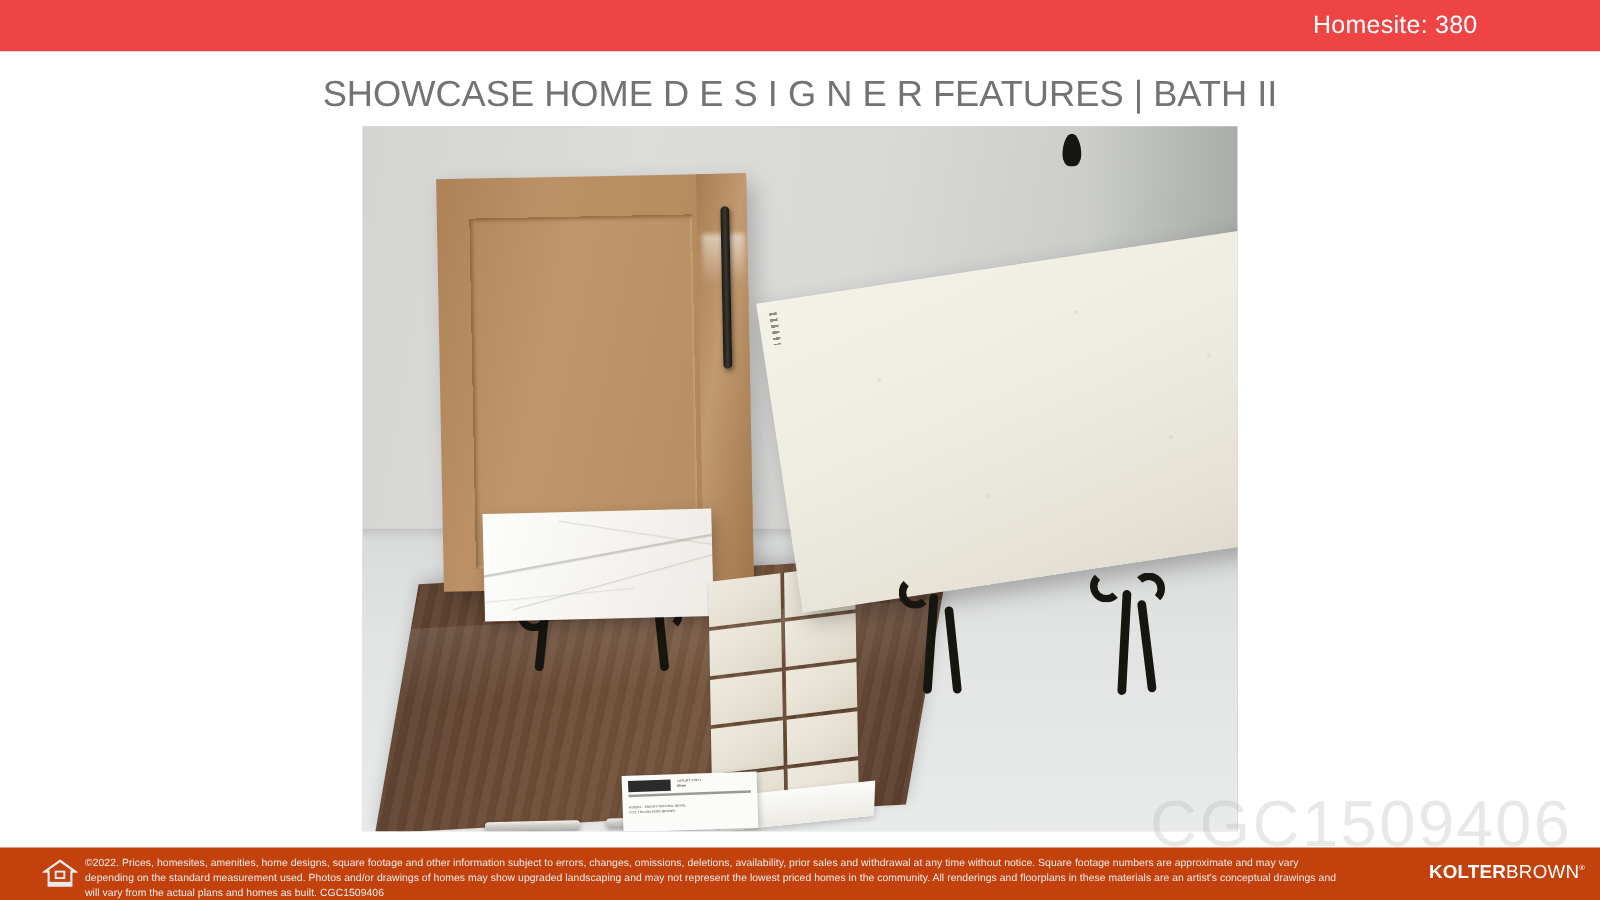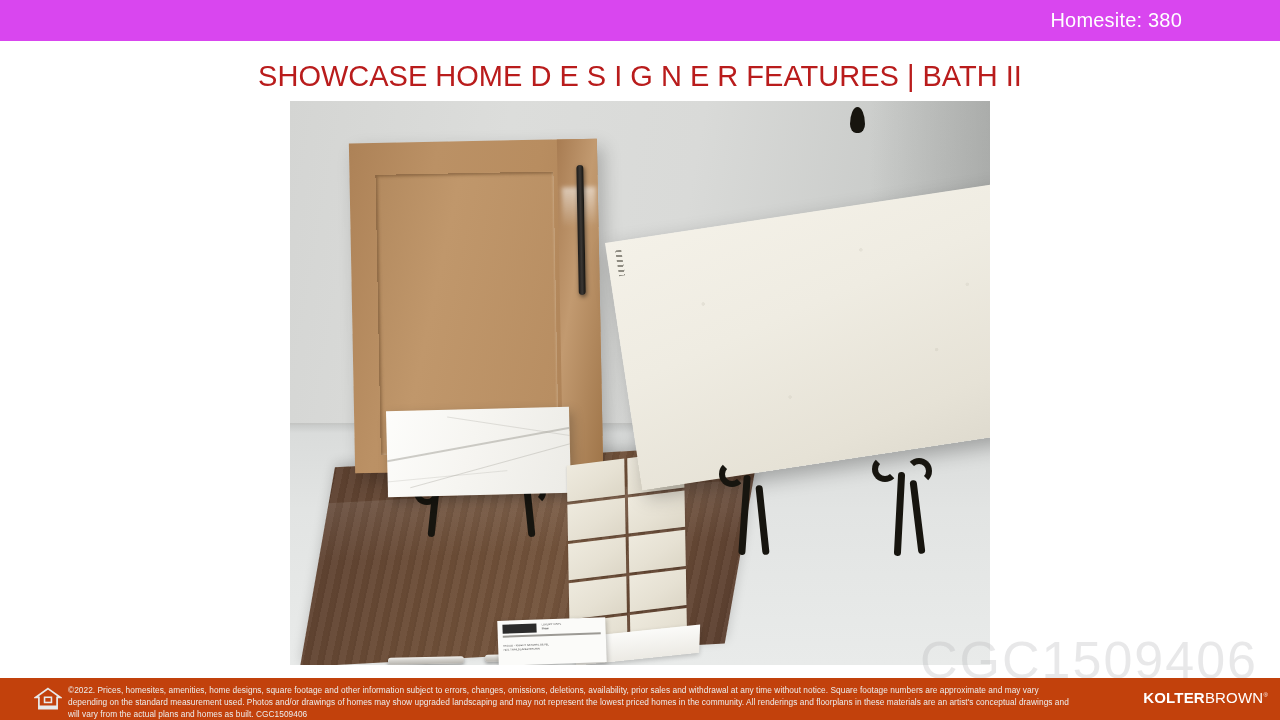--- a/index.html
+++ b/index.html
@@ -6,33 +6,33 @@
   html,body { width:1280px; height:720px; overflow:hidden; }
   body {
     font-family:"Liberation Sans", sans-serif;
     background:#ffffff;
     position:relative;
   }
 
   
   #header-bar {
     position:absolute; left:0; top:0; width:1280px; height:41px;
-    background:#d946ef;
+    background:#ef4444;
   }
   #homesite-label {
     position:absolute; right:98px; top:9px;
     color:#ffffff; font-size:20px; letter-spacing:.2px;
     white-space:nowrap;
   }
 
   
   #page-title {
     position:absolute; left:0; top:60px; width:1280px;
     text-align:center;
-    color:#b91c1c;
+    color:#737373;
     font-size:29px;
     font-weight:400;
     white-space:nowrap;
   }
 
   
   #photo-frame {
     position:absolute; left:290px; top:101px; width:700px; height:564px;
     overflow:hidden;
     background:#cfd1cf;

